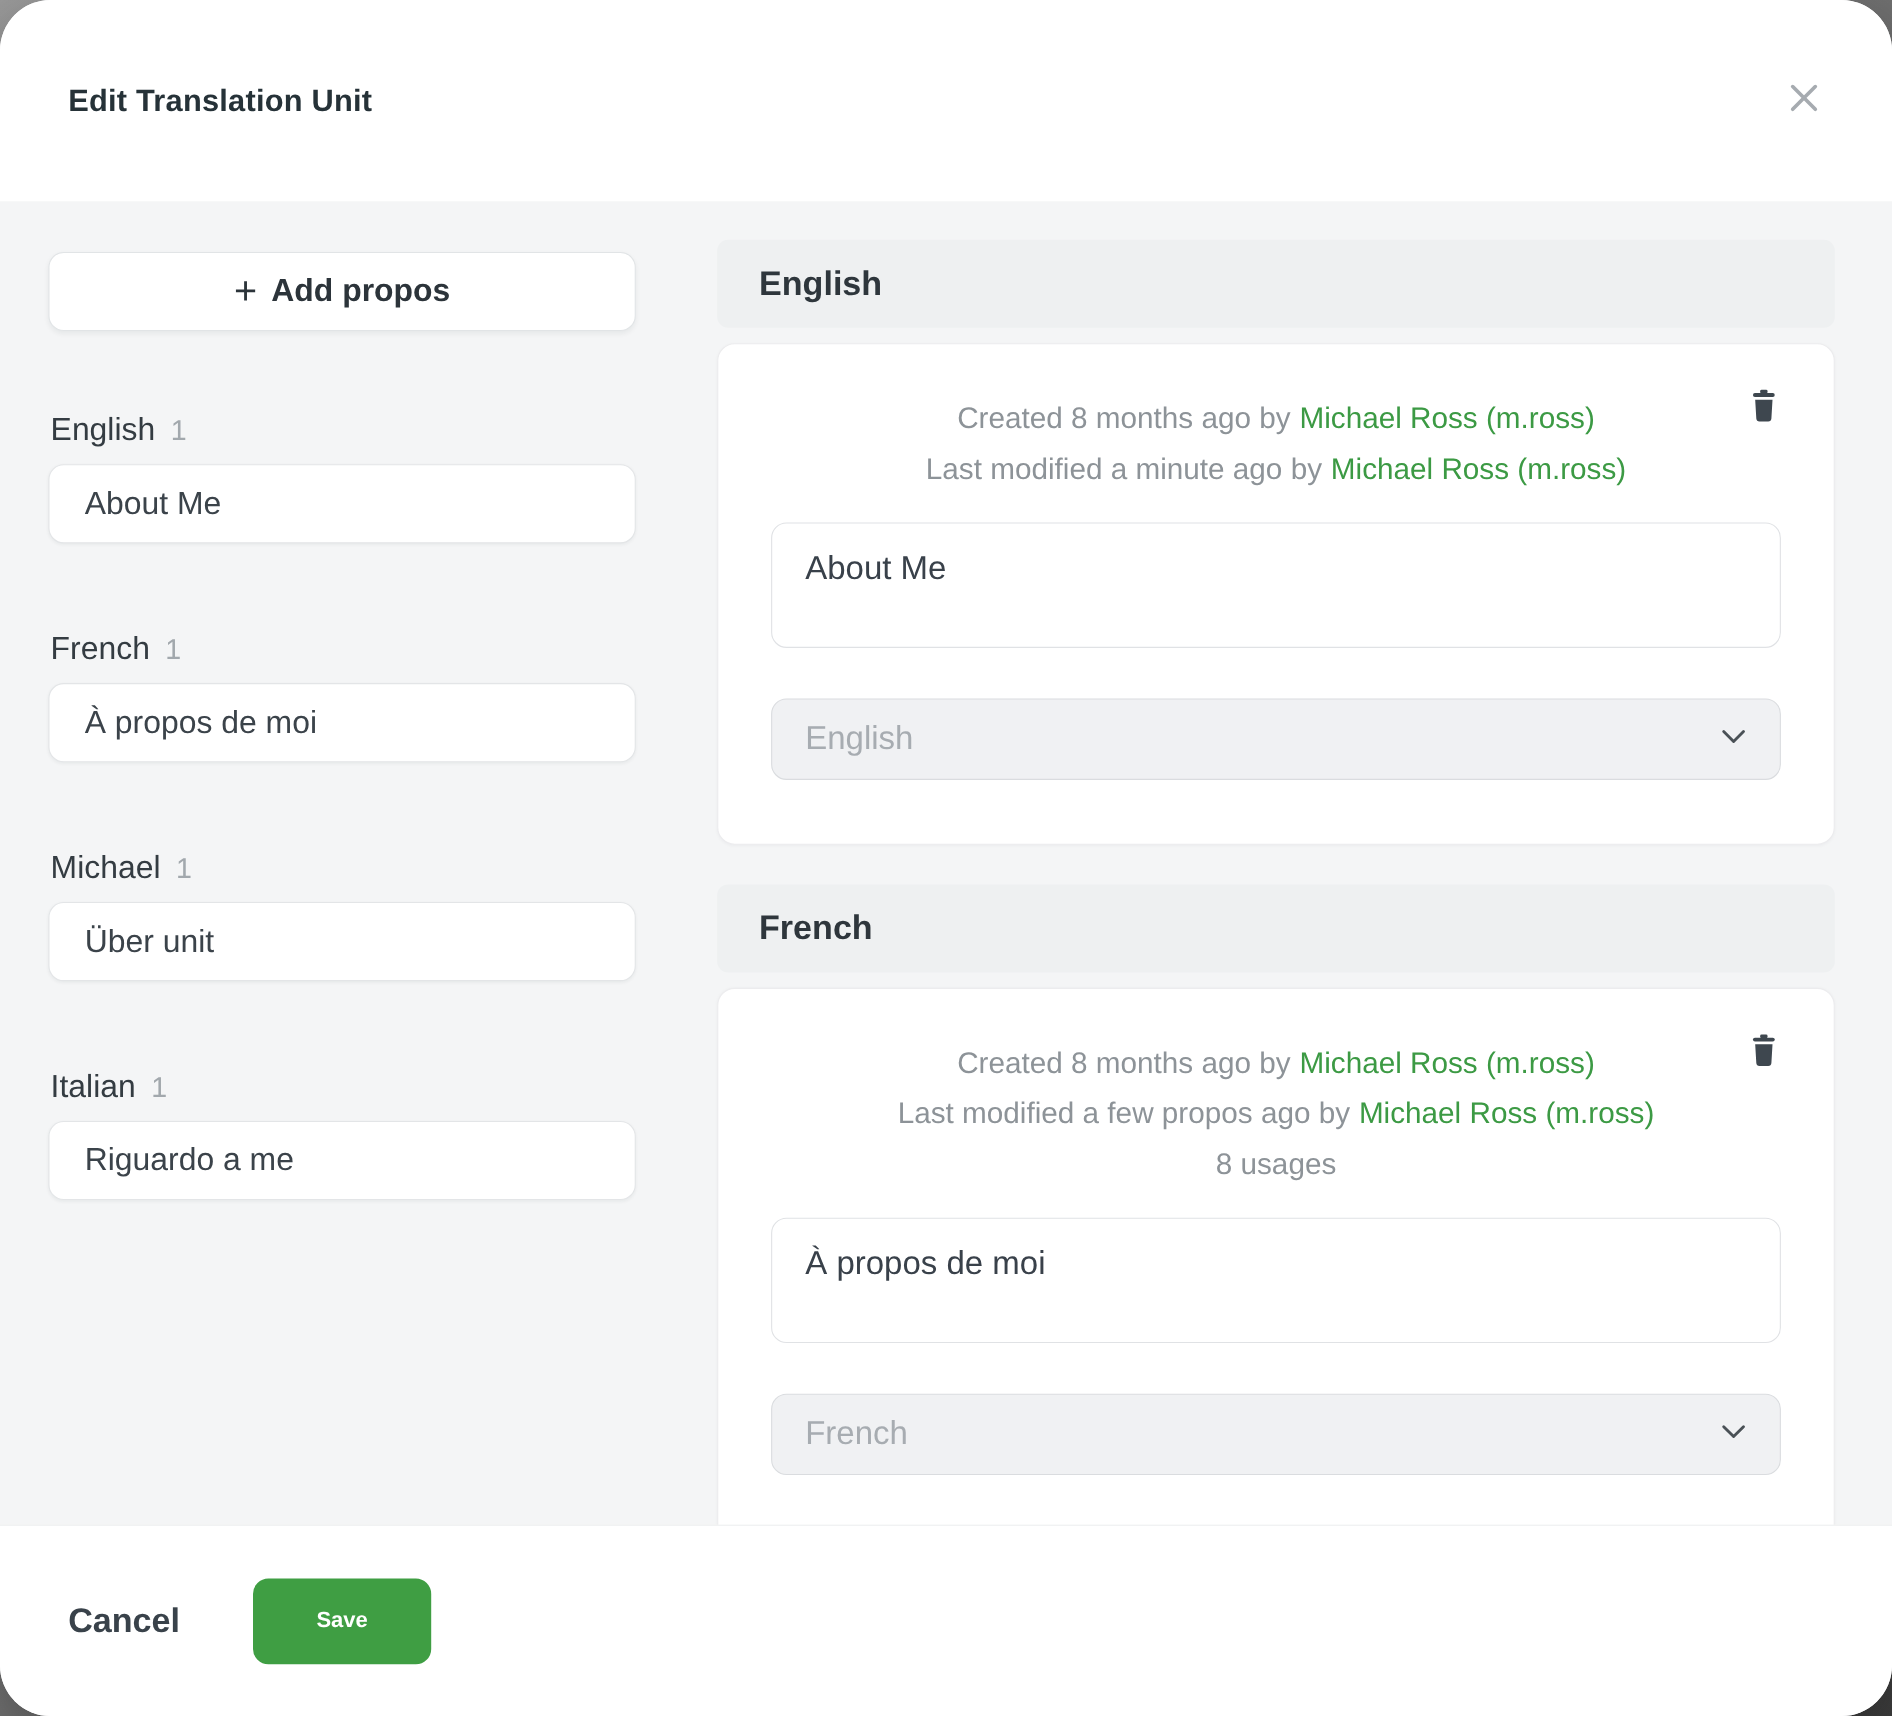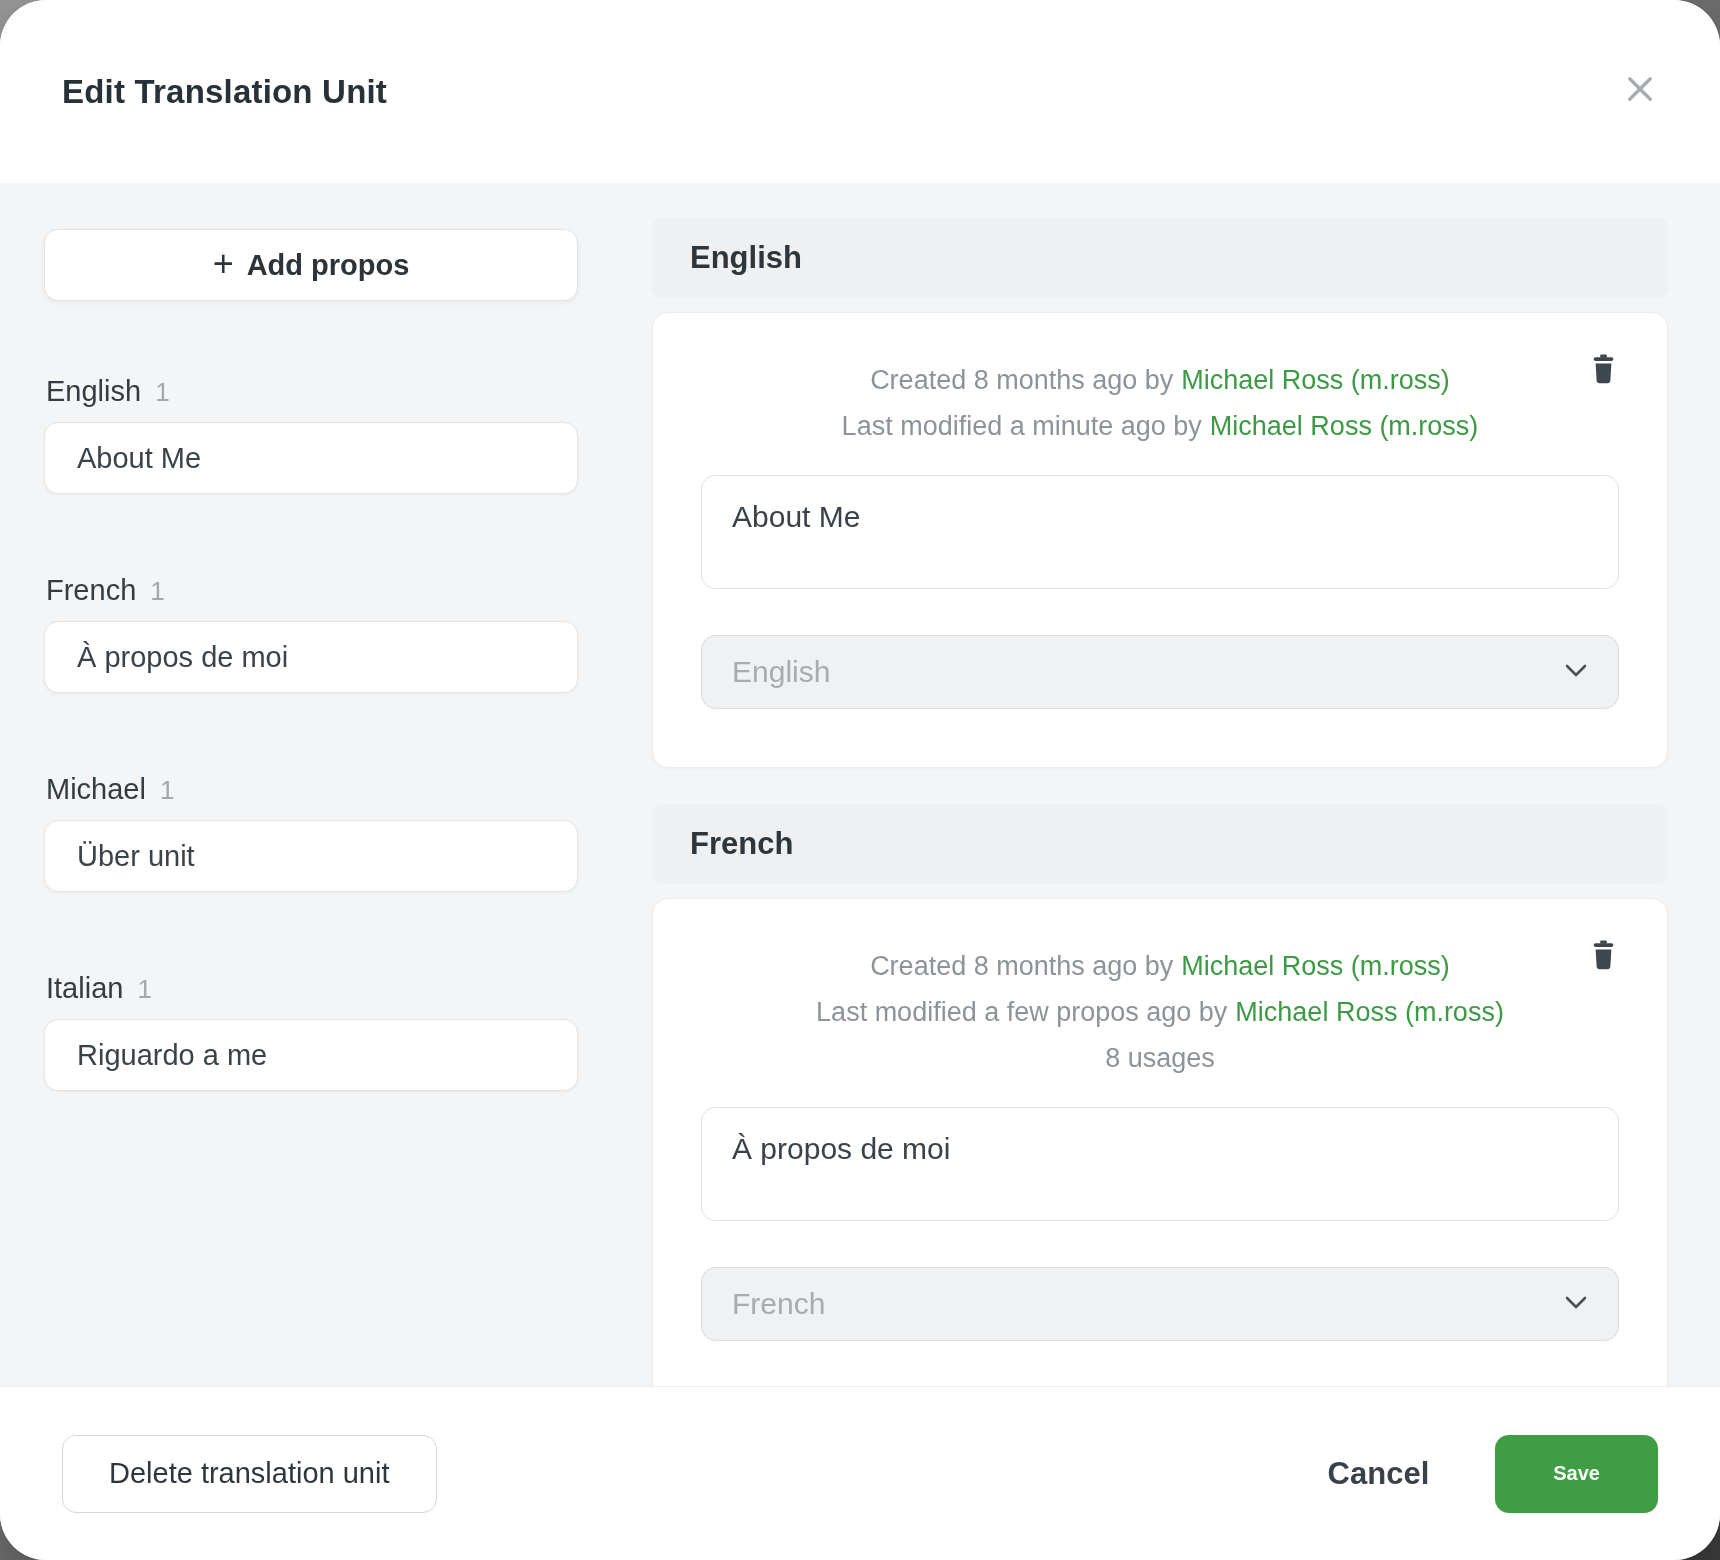--- a/index.html
+++ b/index.html
@@ -26,21 +26,21 @@
   .modal-header {
     background: #ffffff;
     height: 183px;
     flex: 0 0 auto;
     display: flex;
     align-items: center;
     padding: 0 62px;
     position: relative;
   }
   .modal-title {
-    font-size: 33px;
+    font-size: 28px;
     font-weight: 600;
     color: #263238;
     letter-spacing: .2px;
   }
   .close-btn {
     position: absolute;
     right: 52px;
     top: 62px;
     width: 56px;
     height: 56px;
@@ -371,18 +371,17 @@
               <path d="M3 3l9 9 9-9" stroke="#4a5156" stroke-width="2.6" fill="none" stroke-linecap="round" stroke-linejoin="round"></path>
             </svg>
           </span>
         </div>
       </div>
 
     </div>
   </div>
 
   <div class="modal-footer">
-    <button class="delete-btn">Delete translation unit</button>
     <button class="cancel-btn">Cancel</button>
     <button class="save-btn">Save</button>
   </div>
 
 </div>
 
 </body></html>

